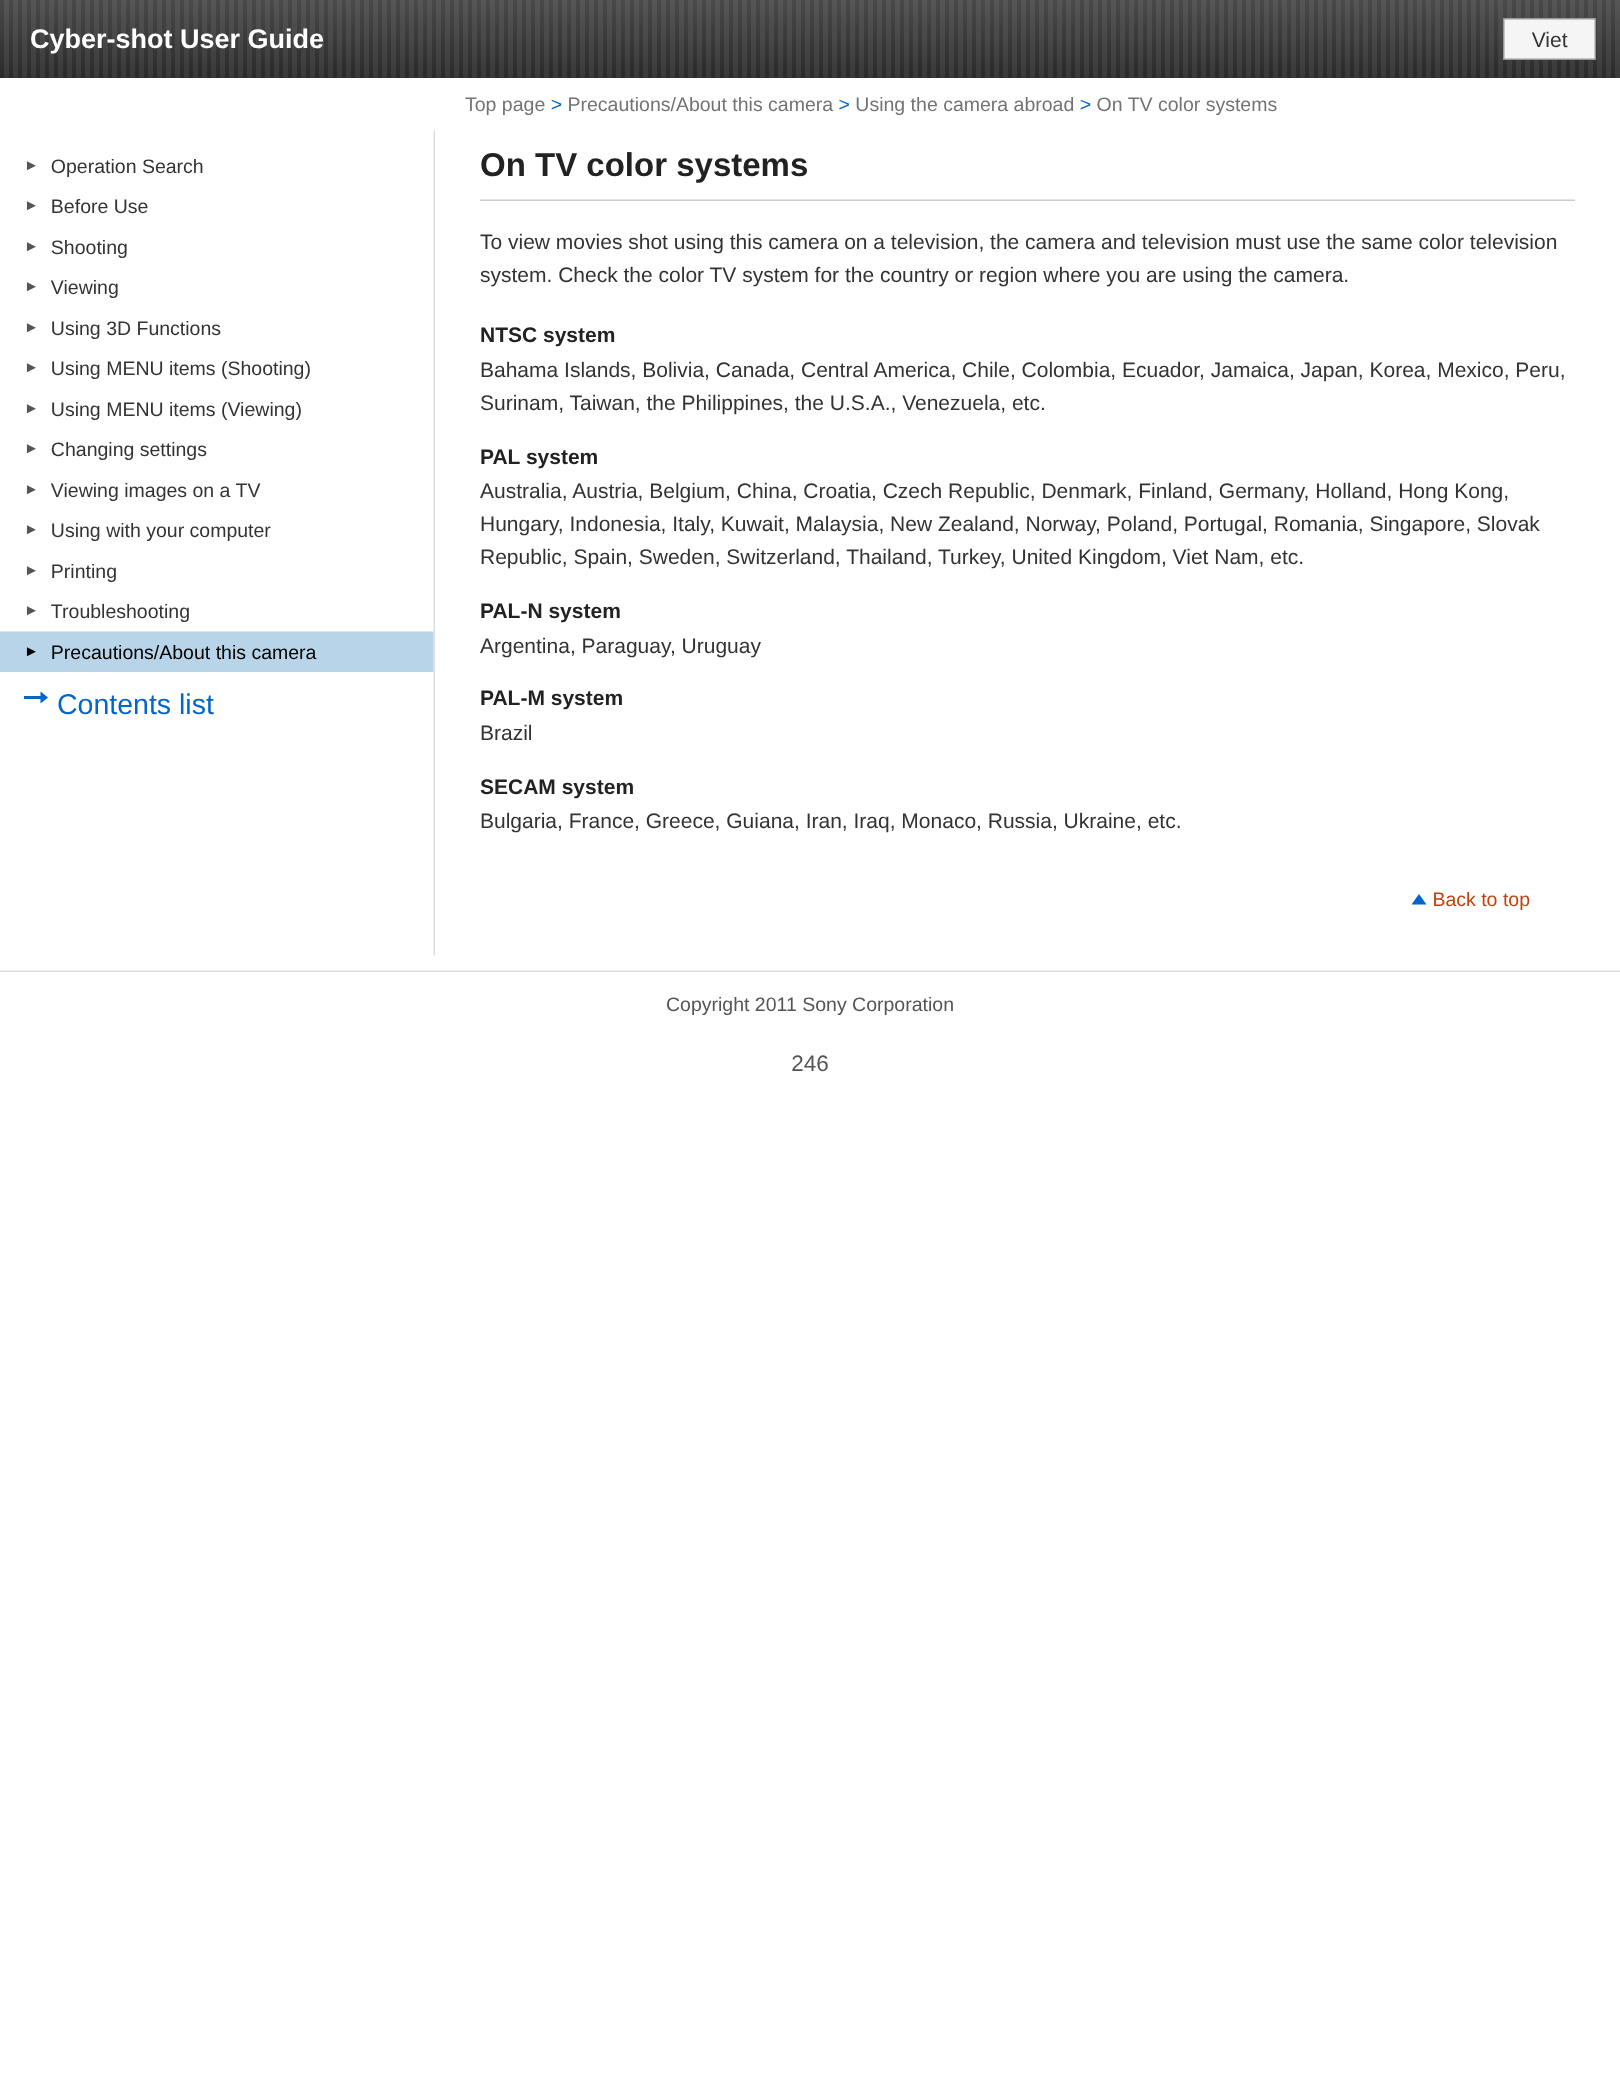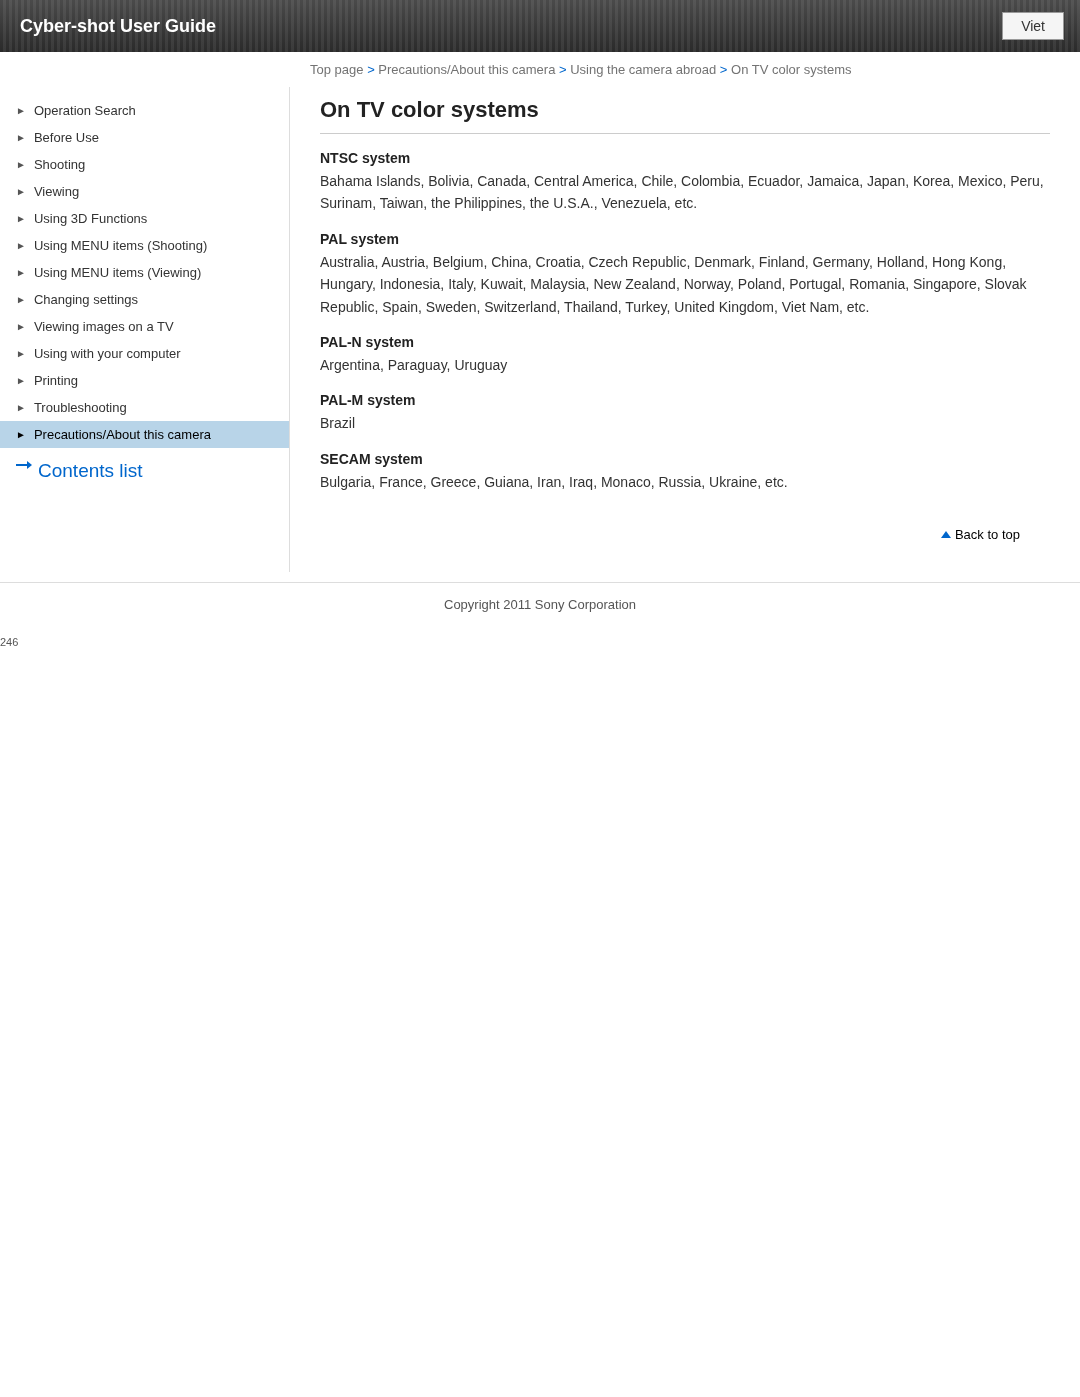--- a/index.html
+++ b/index.html
@@ -170,21 +170,21 @@
       line-height: 1.6;
       color: #333;
     }
 
     
     .back-to-top-bar {
       text-align: right;
       padding: 16px 30px 10px 0;
     }
     .back-to-top {
-      color: #000000;
+      color: #c2410c;
       font-size: 13px;
       cursor: pointer;
       text-decoration: none;
       display: inline-flex;
       align-items: center;
       gap: 4px;
     }
     .triangle-up {
       display: inline-block;
       width: 0;
@@ -198,21 +198,22 @@
     .footer {
       border-top: 1px solid #ddd;
       padding: 14px;
       text-align: center;
       font-size: 13px;
       color: #555;
       margin-top: 10px;
     }
 
     .page-number {
-      font-size: 11px;
+      text-align: center;
+      font-size: 15px;
       color: #555;
       padding: 10px 0 20px 0;
     }
   </style>
 </head>
 <body>
 
 <header class="header">
   <div class="header-stripe"></div>
   <div class="header-title">Cyber-shot User Guide</div>
@@ -287,20 +288,21 @@
 
     <div class="contents-list-link">
       <span class="arrow-right"></span>
       <span>Contents list</span>
     </div>
   </nav>
 
   <main class="main-content">
     <h1 class="page-title">On TV color systems</h1>
 
+    <p class="intro-text">To view movies shot using this camera on a television, the camera and television must use the same color television system. Check the color TV system for the country or region where you are using the camera.</p>
 
     <div class="system-section">
       <div class="system-title">NTSC system</div>
       <div class="system-text">Bahama Islands, Bolivia, Canada, Central America, Chile, Colombia, Ecuador, Jamaica, Japan, Korea, Mexico, Peru, Surinam, Taiwan, the Philippines, the U.S.A., Venezuela, etc.</div>
     </div>
 
     <div class="system-section">
       <div class="system-title">PAL system</div>
       <div class="system-text">Australia, Austria, Belgium, China, Croatia, Czech Republic, Denmark, Finland, Germany, Holland, Hong Kong, Hungary, Indonesia, Italy, Kuwait, Malaysia, New Zealand, Norway, Poland, Portugal, Romania, Singapore, Slovak Republic, Spain, Sweden, Switzerland, Thailand, Turkey, United Kingdom, Viet Nam, etc.</div>
     </div>

